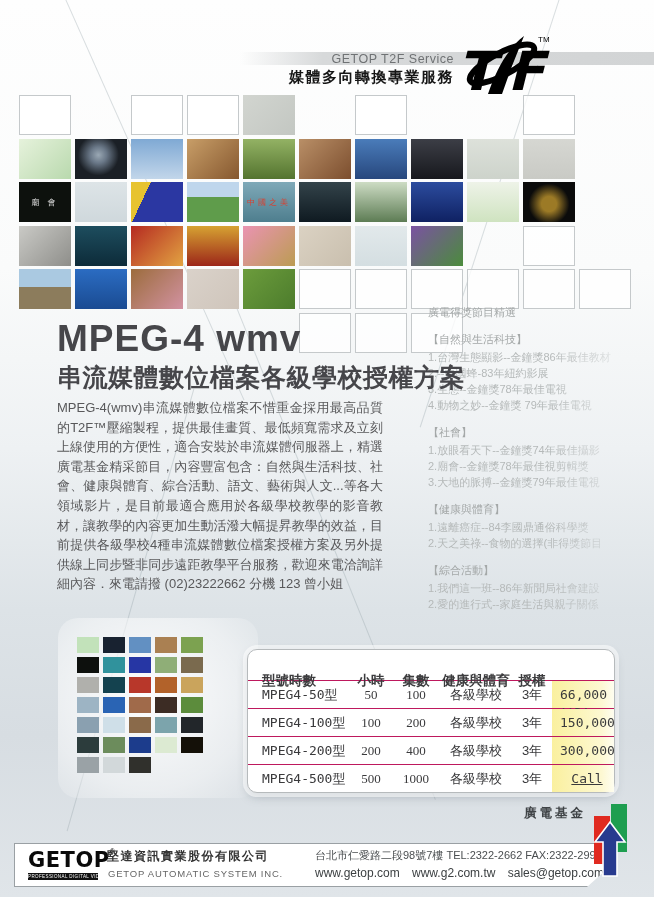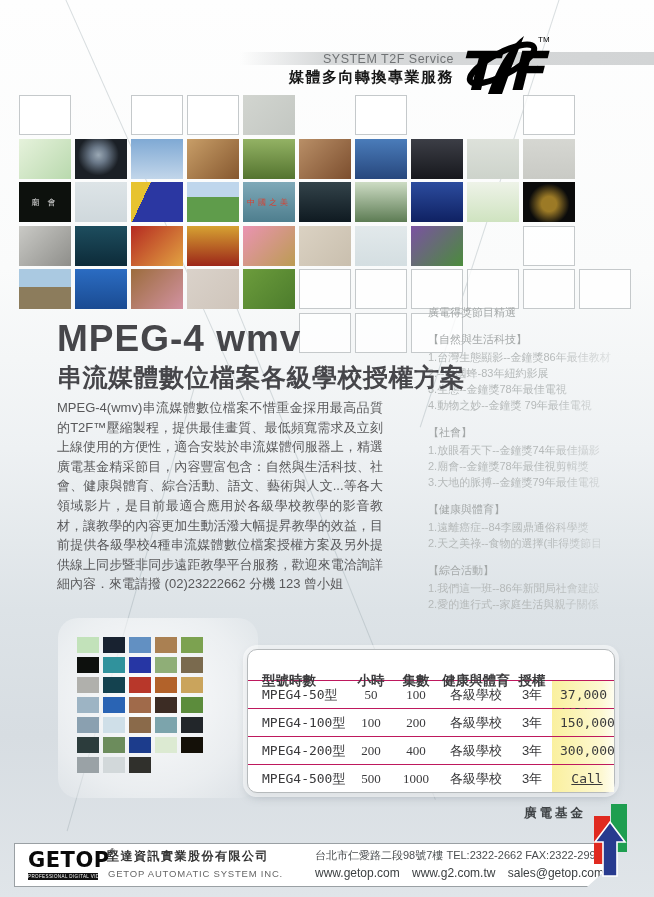--- a/index.html
+++ b/index.html
@@ -78,21 +78,21 @@
 <body>
 
 <div id="page">
 
   <div class="diag" style="left:150px;top:-40px;height:460px;transform:rotate(-24deg);"></div>
   <div class="diag" style="left:500px;top:-80px;height:520px;transform:rotate(18deg);"></div>
   <div class="diag" style="left:330px;top:260px;height:560px;transform:rotate(-22deg);"></div>
   <div class="diag" style="left:130px;top:380px;height:460px;transform:rotate(16deg);"></div>
 
   <div class="band"></div>
-  <div class="service-label">SYSTEM T2F Service</div>
+  <div class="service-label">GETOP T2F Service</div>
   <div class="service-sub">媒體多向轉換專業服務</div>
   <svg class="t2f-logo" viewBox="0 0 100 70">
     <g transform="skewX(-14)" font-family="'DejaVu Sans',sans-serif" font-weight="bold" fill="#000">
       <text x="22" y="58" font-size="54">T</text>
       <text x="72" y="58" font-size="54">F</text>
     </g>
     <ellipse cx="52" cy="32" rx="36" ry="11" fill="none" stroke="#000" stroke-width="6" transform="rotate(-28 52 32)"></ellipse>
     <path d="M38,62 C46,38 58,16 74,4 L62,34 L52,62 Z" fill="#000"></path>
     <text x="88" y="10" font-size="8" fill="#000">TM</text>
   </svg>
@@ -222,21 +222,21 @@
         <div class="c-txt">健康與體育</div>
         <div class="c-txt">授權</div>
         <div class="c-price">售價</div>
       </div>
   <div class="t-row">
         <div class="c-model">MPEG4-50型</div>
         <div class="c-num">50</div>
         <div class="c-num">100</div>
         <div class="c-txt">各級學校</div>
         <div class="c-txt">3年</div>
-        <div class="c-price">37,000</div>
+        <div class="c-price">66,000</div>
       </div>
       <div class="t-row">
         <div class="c-model">MPEG4-100型</div>
         <div class="c-num">100</div>
         <div class="c-num">200</div>
         <div class="c-txt">各級學校</div>
         <div class="c-txt">3年</div>
         <div class="c-price">150,000</div>
       </div>
       <div class="t-row">

